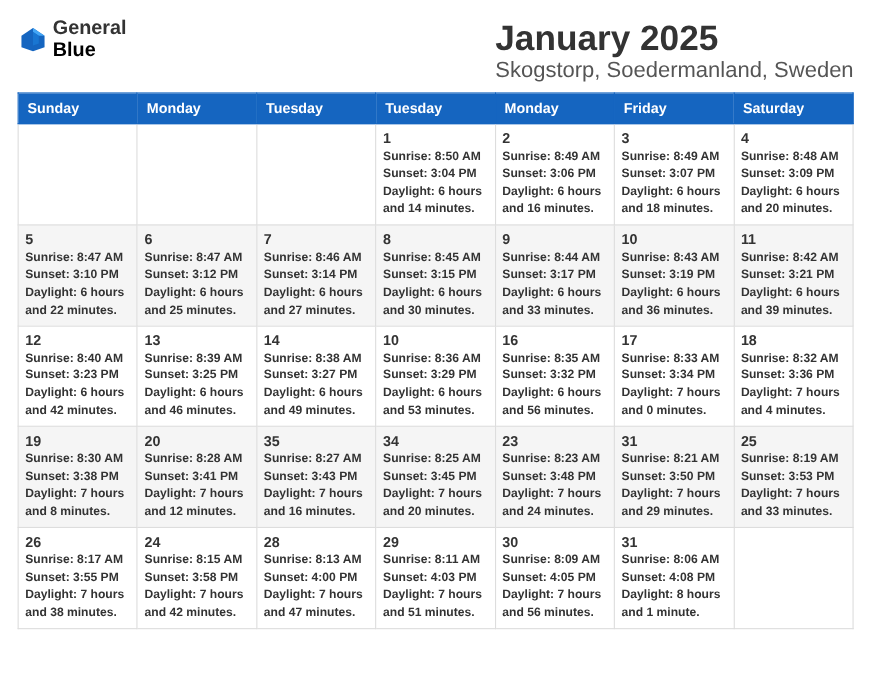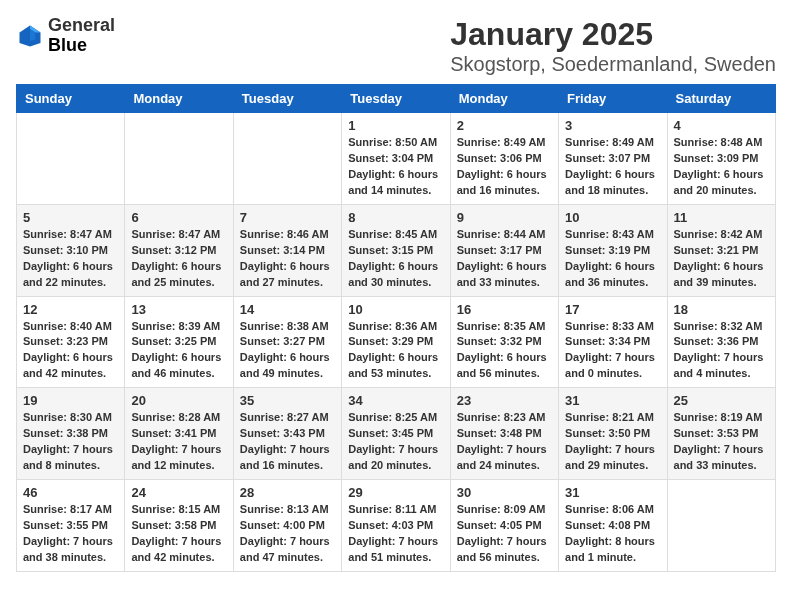--- a/index.html
+++ b/index.html
@@ -225,21 +225,21 @@
           <span class="day-number">31</span>
           <div class="day-info">Sunrise: 8:21 AM<br>Sunset: 3:50 PM<br>Daylight: 7 hours<br>and 29 minutes.</div>
         </td>
         <td>
           <span class="day-number">25</span>
           <div class="day-info">Sunrise: 8:19 AM<br>Sunset: 3:53 PM<br>Daylight: 7 hours<br>and 33 minutes.</div>
         </td>
       </tr>
       <tr>
         <td>
-          <span class="day-number">46</span>
+          <span class="day-number">26</span>
           <div class="day-info">Sunrise: 8:17 AM<br>Sunset: 3:55 PM<br>Daylight: 7 hours<br>and 38 minutes.</div>
         </td>
         <td>
           <span class="day-number">24</span>
           <div class="day-info">Sunrise: 8:15 AM<br>Sunset: 3:58 PM<br>Daylight: 7 hours<br>and 42 minutes.</div>
         </td>
         <td>
           <span class="day-number">28</span>
           <div class="day-info">Sunrise: 8:13 AM<br>Sunset: 4:00 PM<br>Daylight: 7 hours<br>and 47 minutes.</div>
         </td>

